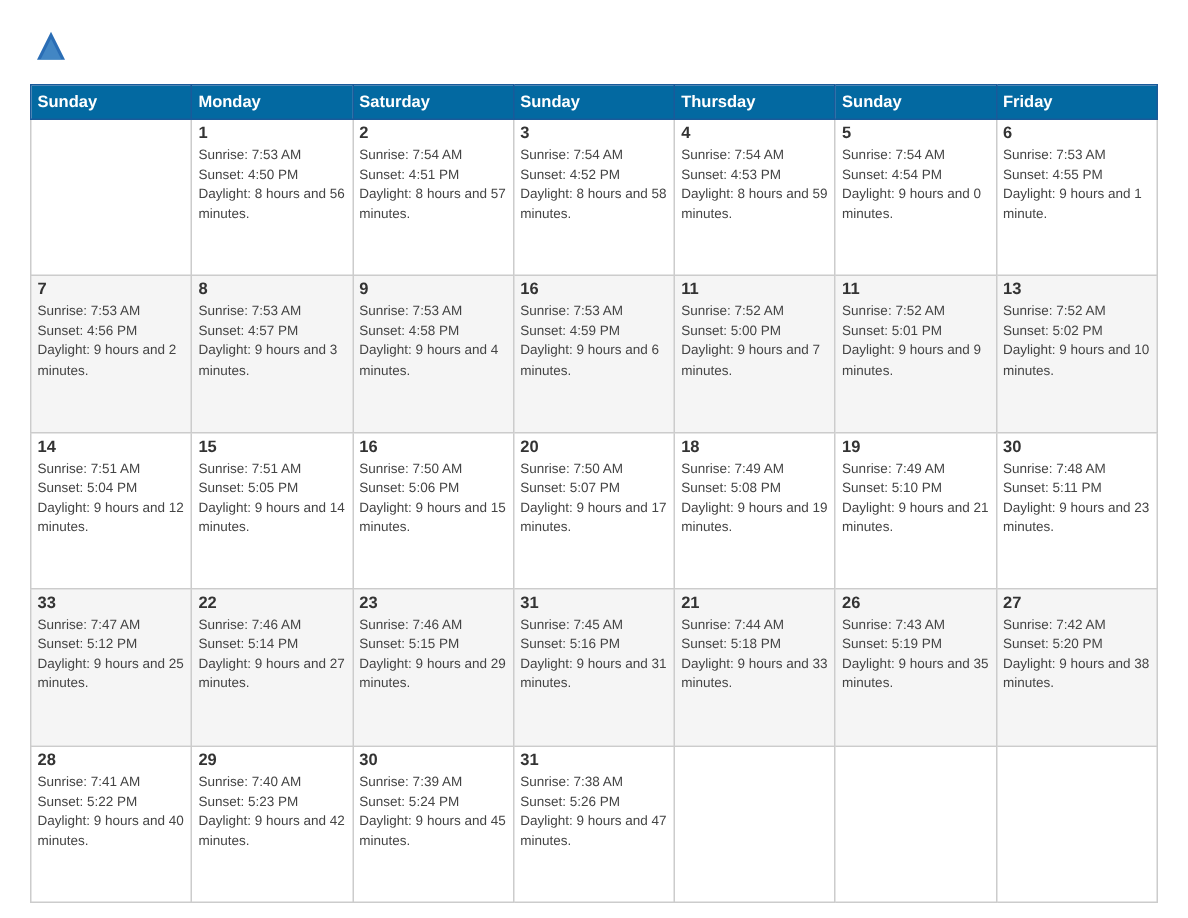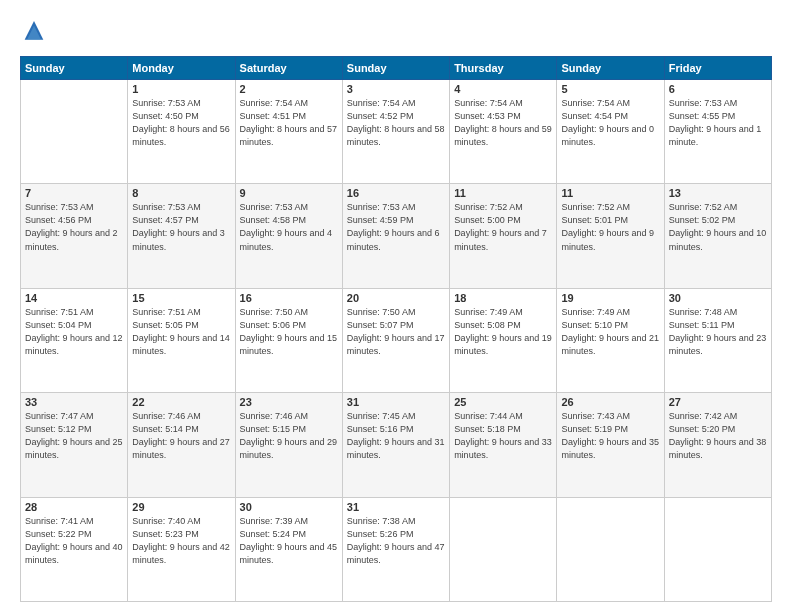--- a/index.html
+++ b/index.html
@@ -236,21 +236,21 @@
           </td>
           <td>
             <span class="day-number">23</span>
             <div class="day-info">Sunrise: 7:46 AM<br>Sunset: 5:15 PM<br>Daylight: 9 hours and 29 minutes.</div>
           </td>
           <td>
             <span class="day-number">31</span>
             <div class="day-info">Sunrise: 7:45 AM<br>Sunset: 5:16 PM<br>Daylight: 9 hours and 31 minutes.</div>
           </td>
           <td>
-            <span class="day-number">25</span>
+            <span class="day-number">21</span>
             <div class="day-info">Sunrise: 7:44 AM<br>Sunset: 5:18 PM<br>Daylight: 9 hours and 33 minutes.</div>
           </td>
           <td>
             <span class="day-number">26</span>
             <div class="day-info">Sunrise: 7:43 AM<br>Sunset: 5:19 PM<br>Daylight: 9 hours and 35 minutes.</div>
           </td>
           <td>
             <span class="day-number">27</span>
             <div class="day-info">Sunrise: 7:42 AM<br>Sunset: 5:20 PM<br>Daylight: 9 hours and 38 minutes.</div>
           </td>

